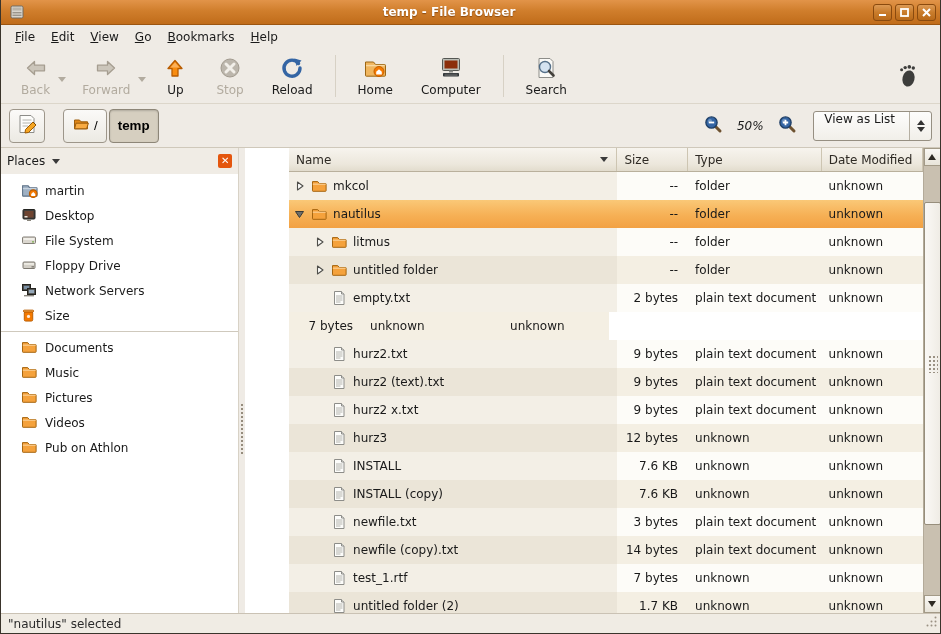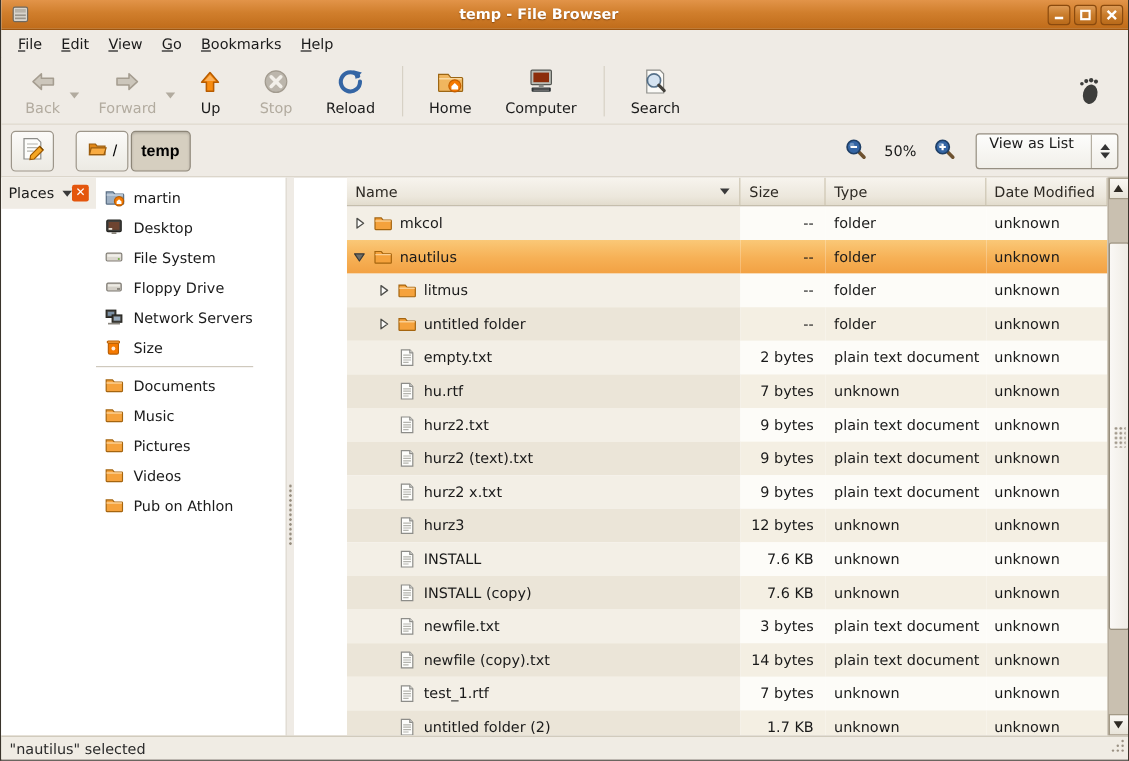--- a/index.html
+++ b/index.html
@@ -43,38 +43,38 @@
   .loc-btn{height:34px;display:flex;align-items:center;justify-content:center;gap:4px;
     border:1px solid #9d968a;border-radius:4px;
     background:linear-gradient(180deg,#fbfaf8,#eceae3);padding:0 8px;cursor:pointer;}
   .loc-edit{width:36px;margin-right:18px;}
   .path-buttons{display:flex;gap:2px;}
   .loc-btn.active{background:#d6cfc0;border-color:#8d8678;box-shadow:inset 0 1px 2px rgba(0,0,0,.18);
     font-weight:bold;}
   .loc-spacer{flex:1;}
   .zoom-ctl{display:flex;align-items:center;gap:8px;margin-right:14px;}
   .zoom-btn{background:none;border:none;padding:2px;cursor:pointer;display:flex;}
-  .zoom-level{min-width:34px;text-align:center;}
+  .zoom-level{min-width:34px;text-align:center;font-style:italic;}
   .view-combo{height:30px;display:flex;align-items:flex-start;border:1px solid #968f82;border-radius:3px;
     background:linear-gradient(180deg,#fdfdfc,#f1efe9);cursor:pointer;}
   .view-combo-label{padding:0 14px 0 10px;white-space:nowrap;}
   .view-combo-arrows{width:22px;align-self:stretch;border-left:1px solid #b5afa2;
     display:flex;flex-direction:column;align-items:center;justify-content:center;gap:2px;}
   .tri-up{width:0;height:0;border-left:4px solid transparent;border-right:4px solid transparent;border-bottom:5px solid #333;}
   .tri-down{width:0;height:0;border-left:4px solid transparent;border-right:4px solid transparent;border-top:5px solid #333;}
   
   .content{position:relative;height:465px;display:flex;background:#fff;}
-  .sidebar{width:250px;background:#fff;border-right:1px solid #d8d2c6;display:flex;flex-direction:row;}
+  .sidebar{width:250px;background:#fff;border-right:1px solid #d8d2c6;display:flex;flex-direction:column;}
   .sidebar-header{height:26px;flex:0 0 auto;display:flex;align-items:center;padding:0 6px;background:#f0ece5;}
   .sidebar-header .hdr-tri{width:0;height:0;border-left:4px solid transparent;border-right:4px solid transparent;border-top:5px solid #3a3a3a;margin-left:7px;}
   .sidebar-close{margin-left:auto;width:14px;height:14px;border-radius:2px;background:#e4560d;
     color:#fff;font-size:10px;font-weight:bold;display:flex;align-items:center;justify-content:center;
     cursor:pointer;line-height:1;}
   .sidebar-items{padding-top:4px;}
-  .sidebar-item{height:25px;display:flex;align-items:center;gap:7px;padding-left:7px;cursor:pointer;white-space:nowrap;}
+  .sidebar-item{height:25px;display:flex;align-items:center;gap:7px;padding-left:20px;cursor:pointer;white-space:nowrap;}
   .sidebar-sep{border-top:1px solid #cfc9bd;margin:3px 0;}
   .paned-handle{width:6px;background:#efebe5;position:relative;cursor:col-resize;}
   .paned-handle::after{content:"";position:absolute;left:1px;top:255px;width:4px;height:52px;
     background-image:radial-gradient(#958c7d 1px,transparent 1.2px);background-size:4px 4px;}
   
   .main{width:665px;display:flex;flex-direction:column;overflow:hidden;margin-left:44px;}
   .list-header{height:24px;flex:0 0 auto;display:flex;border-bottom:1px solid #b9b09c;
     background:linear-gradient(180deg,#f7f4ee 0%,#ece7dc 70%,#e2dccd 100%);}
   .col-hdr{position:relative;display:flex;align-items:center;padding-left:7px;
     border-right:1px solid #cdc5b2;color:#2e2a24;cursor:pointer;white-space:nowrap;}
@@ -538,36 +538,20 @@
                   </g>
                 </svg>
               </span>
               <span>empty.txt</span>
             </div>
             <div class="cell cell-size">2 bytes</div>
             <div class="cell cell-type">plain text document</div>
             <div class="cell cell-date">unknown</div>
           </div>
           <div class="file-row row-even indent2">
-            <div class="cell cell-name">
-              <span class="expander"></span>
-              <span class="file-icon">
-                <svg width="16" height="16" viewBox="0 0 16 16">
-  <path d="M3.5 1.5 h7 l2.5 2.5 v10.5 h-9.5 Z" fill="#fdfdfb" stroke="#8d8d89"></path>
-  <path d="M10.5 1.5 v2.5 h2.5" fill="#e3e3df" stroke="#8d8d89"></path>
-  <g stroke="#b4b4ae">
-                    <line x1="5" y1="6" x2="11.5" y2="6"></line>
-                    <line x1="5" y1="8" x2="11.5" y2="8"></line>
-                    <line x1="5" y1="10" x2="11.5" y2="10"></line>
-                    <line x1="5" y1="12" x2="9.5" y2="12"></line>
-                  </g>
-                </svg>
-              </span>
-              <span>hu.rtf</span>
-            </div>
             <div class="cell cell-size">7 bytes</div>
             <div class="cell cell-type">unknown</div>
             <div class="cell cell-date">unknown</div>
           </div>
           <div class="file-row row-odd indent2">
             <div class="cell cell-name">
               <span class="expander"></span>
               <span class="file-icon">
                 <svg width="16" height="16" viewBox="0 0 16 16">
   <path d="M3.5 1.5 h7 l2.5 2.5 v10.5 h-9.5 Z" fill="#fdfdfb" stroke="#8d8d89"></path>

